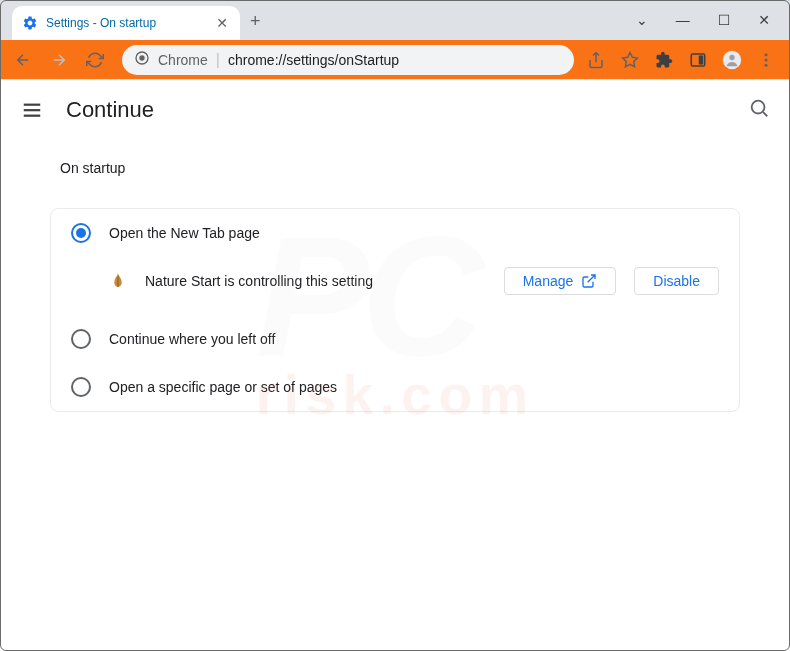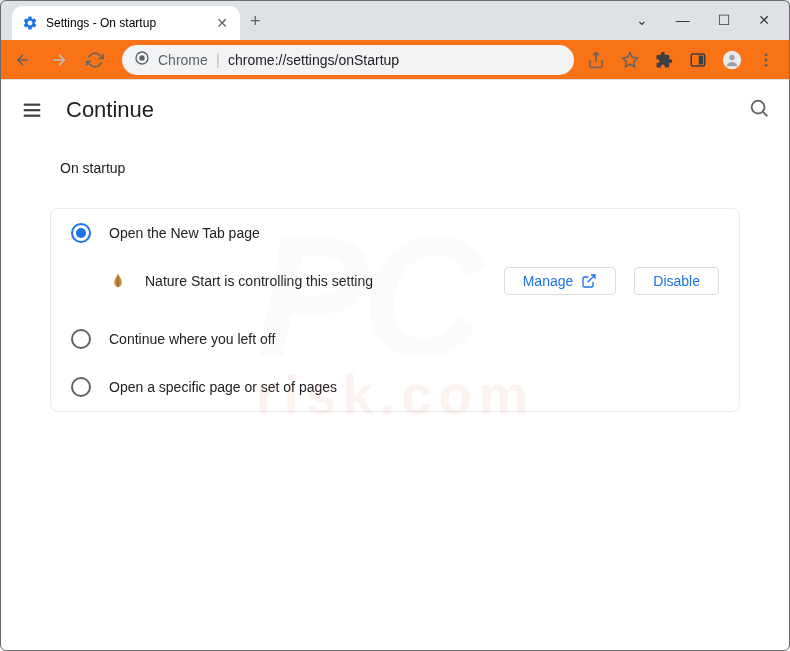--- a/index.html
+++ b/index.html
@@ -7,21 +7,21 @@
 
 
 .window-controls { position: absolute; top: 0; right: 0; height: 40px; display: flex; align-items: center; gap: 28px; padding: 0 20px; }
 .window-controls span { color: #3c3c3c; font-size: 14px; cursor: default; }
 .chevron { font-size: 16px; }
 
 
 .tab-bar { height: 40px; display: flex; align-items: flex-end; padding-left: 12px; background: #dee1e6; }
 .tab { background: #fff; height: 34px; width: 228px; border-radius: 10px 10px 0 0; display: flex; align-items: center; padding: 0 10px; gap: 8px; position: relative; }
 .tab-icon { width: 16px; height: 16px; display: flex; align-items: center; justify-content: center; }
-.tab-title { font-size: 12px; color: #000000; flex: 1; white-space: nowrap; overflow: hidden; }
+.tab-title { font-size: 12px; color: #0369a1; flex: 1; white-space: nowrap; overflow: hidden; }
 .tab-close { color: #5f6368; font-size: 14px; cursor: pointer; padding: 2px; }
 .new-tab { color: #5f6368; font-size: 18px; margin-left: 10px; margin-bottom: 8px; cursor: pointer; }
 
 
 .toolbar { height: 40px; background: #f97316; border-bottom: 1px solid #e0e0e0; display: flex; align-items: center; padding: 0 8px; gap: 6px; }
 .nav-btn { width: 30px; height: 30px; display: flex; align-items: center; justify-content: center; border-radius: 50%; cursor: pointer; }
 .nav-btn svg { width: 18px; height: 18px; }
 .nav-back svg, .nav-reload svg { color: #5f6368; }
 .nav-fwd svg { color: #bdc1c6; }
 .address-bar { flex: 1; height: 30px; background: #f1f3f4; border-radius: 15px; display: flex; align-items: center; padding: 0 12px; gap: 8px; margin: 0 6px; }

